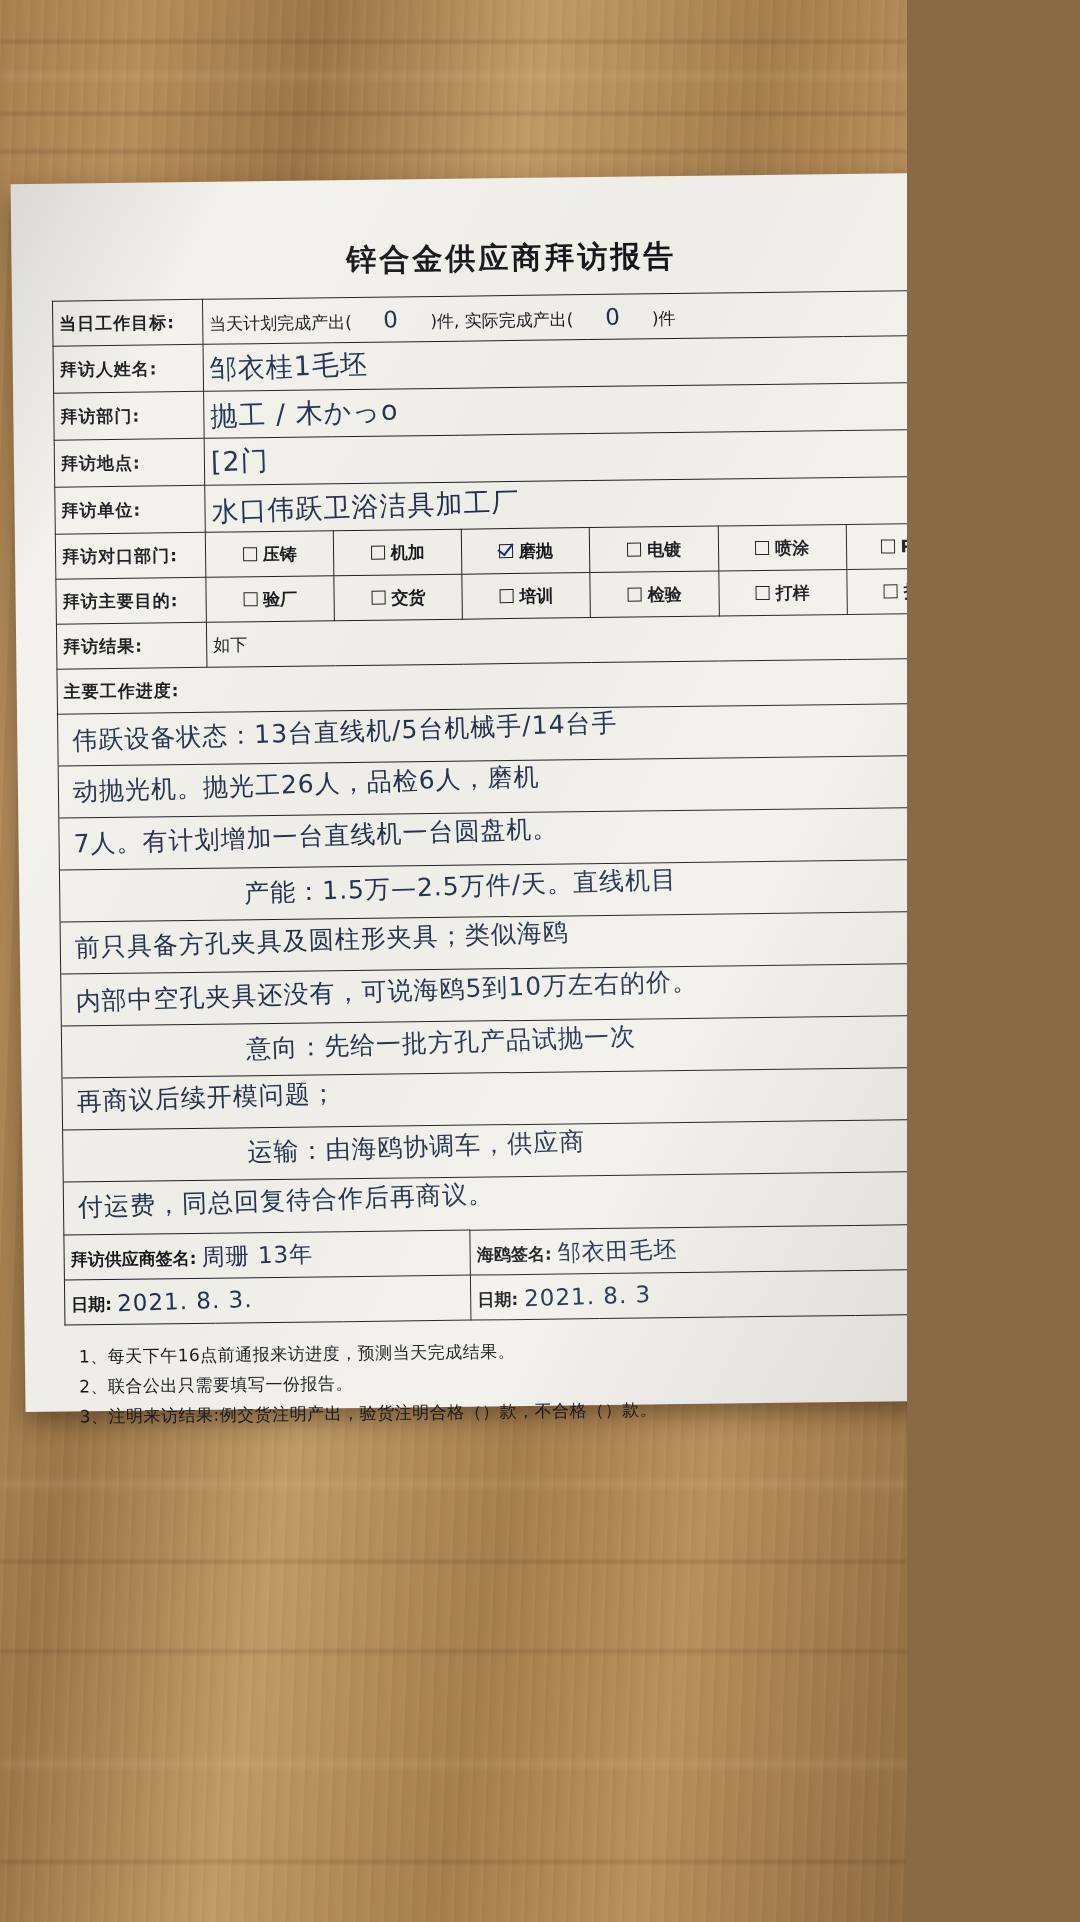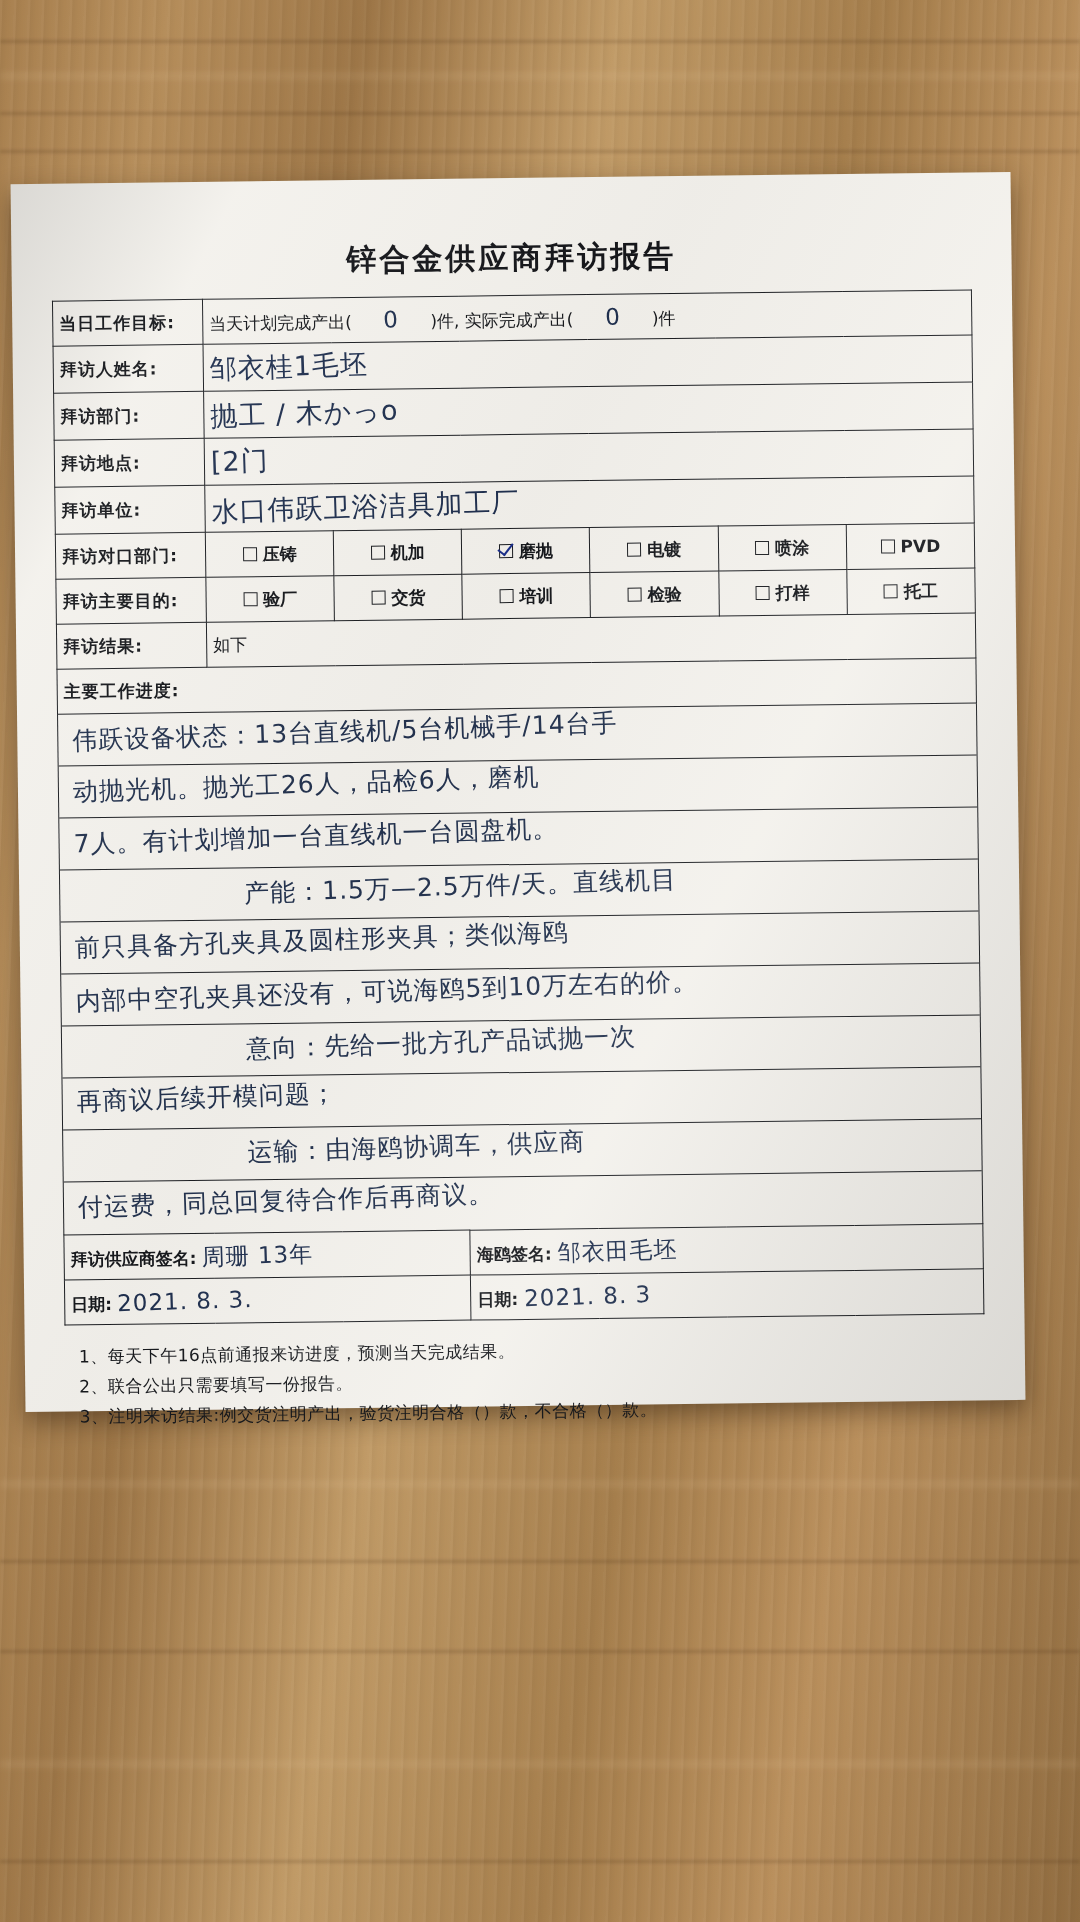--- a/index.html
+++ b/index.html
@@ -4,21 +4,21 @@
 <style>
   html, body {
     margin: 0;
     padding: 0;
     background: #8a6a44;
     font-family: "Liberation Sans", sans-serif;
   }
 
   #page {
     position: relative;
-    width: 1080px;
+    width: 907px;
     height: 1922px;
     overflow: hidden;
     background:
       repeating-linear-gradient(92deg,
         rgba(255,255,255,0.035) 0px,
         rgba(255,255,255,0.035) 2px,
         rgba(0,0,0,0.03) 3px,
         rgba(0,0,0,0.00) 9px,
         rgba(255,255,255,0.02) 14px),
       linear-gradient(100deg, #a8804f 0%, #b58d5a 12%, #9d7647 26%, #c09a66 44%,

